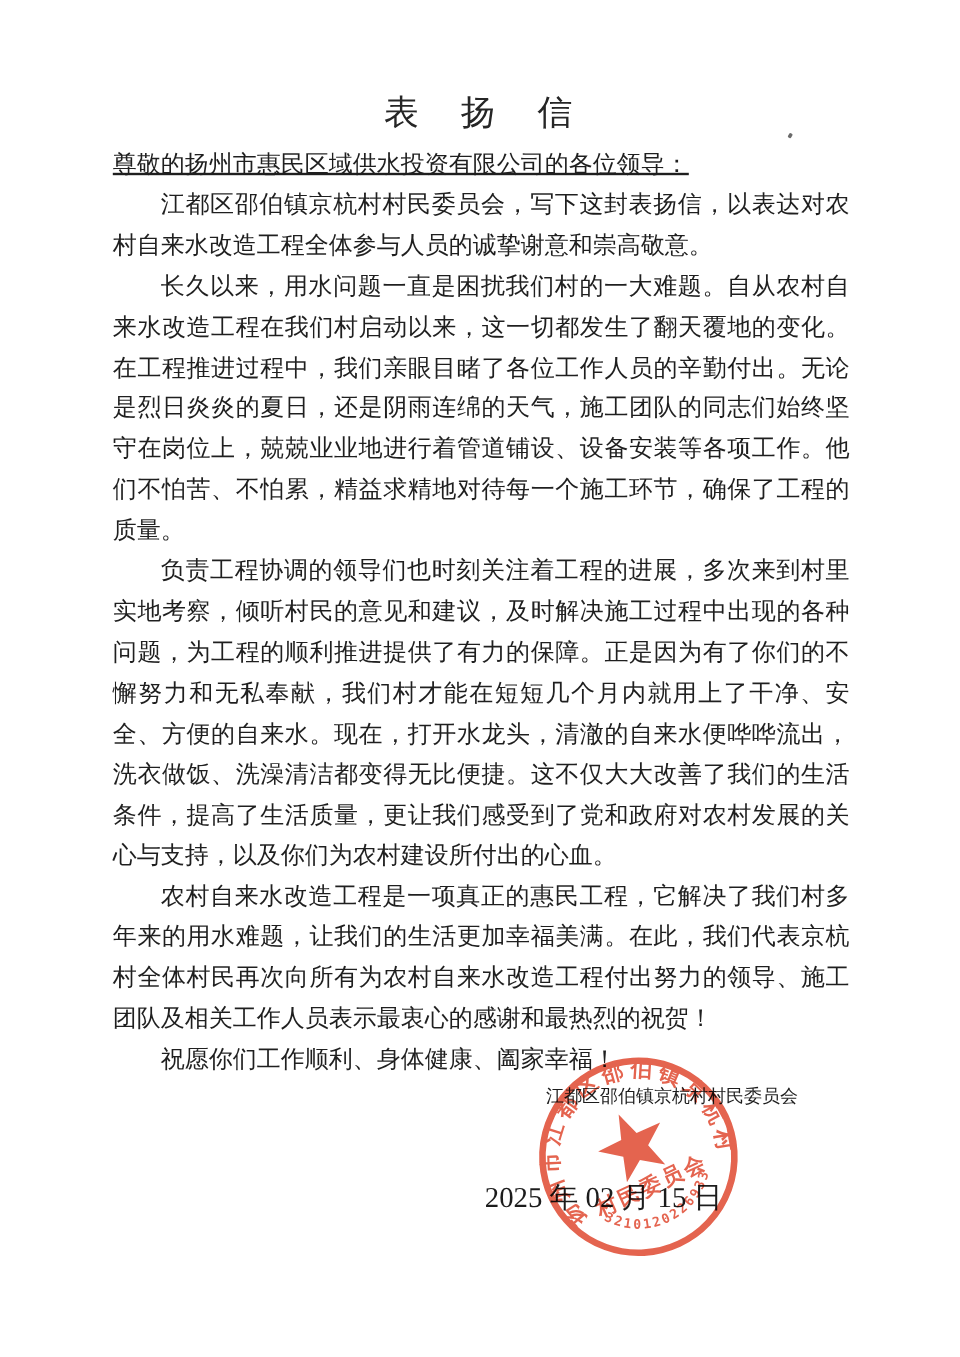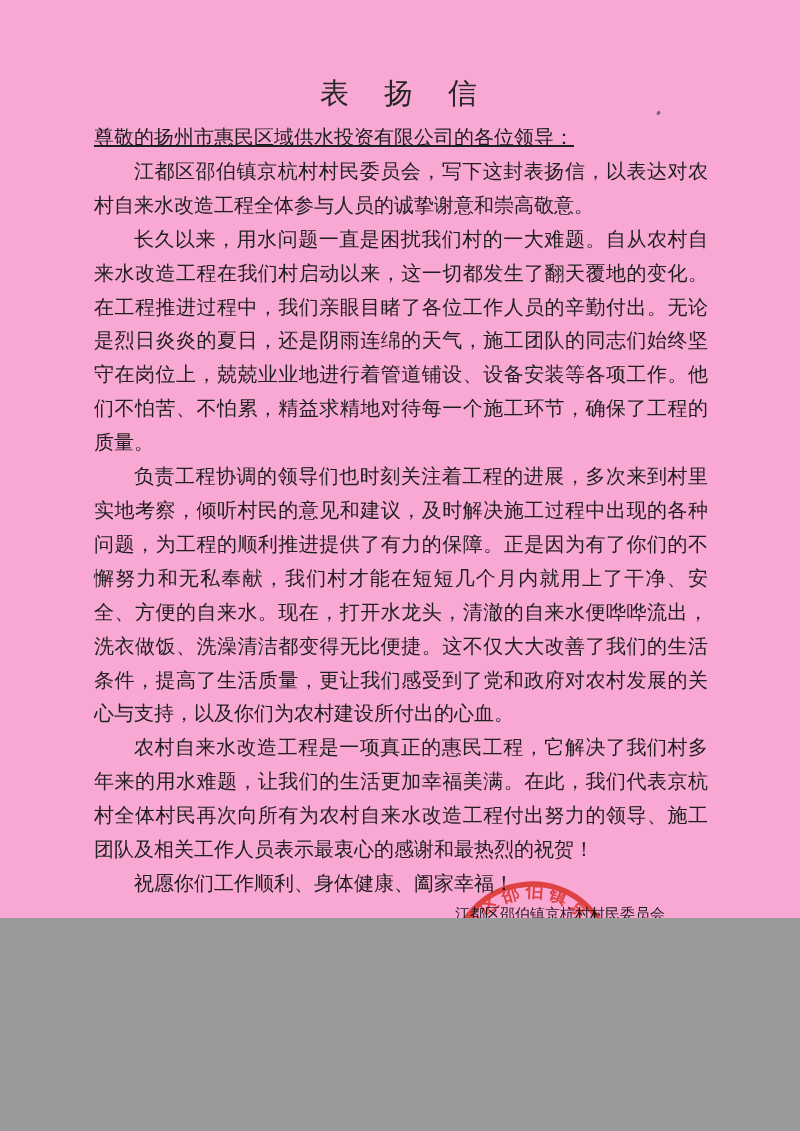--- a/index.html
+++ b/index.html
@@ -3,22 +3,22 @@
 <meta charset="utf-8">
 <style>
   html, body {
     margin: 0;
     padding: 0;
     background: #9a9a9a;
   }
   .page {
     position: relative;
     width: 800px;
-    height: 918px;
-    background: #f9a8d4;
+    height: 1131px;
+    background: #ffffff;
     overflow: hidden;
     font-family: "Liberation Serif", "DejaVu Serif", serif;
     color: #1f1f1f;
   }
   .doc-title {
     position: absolute;
     top: 74px;
     left: 0;
     right: 0;
     text-align: center;

